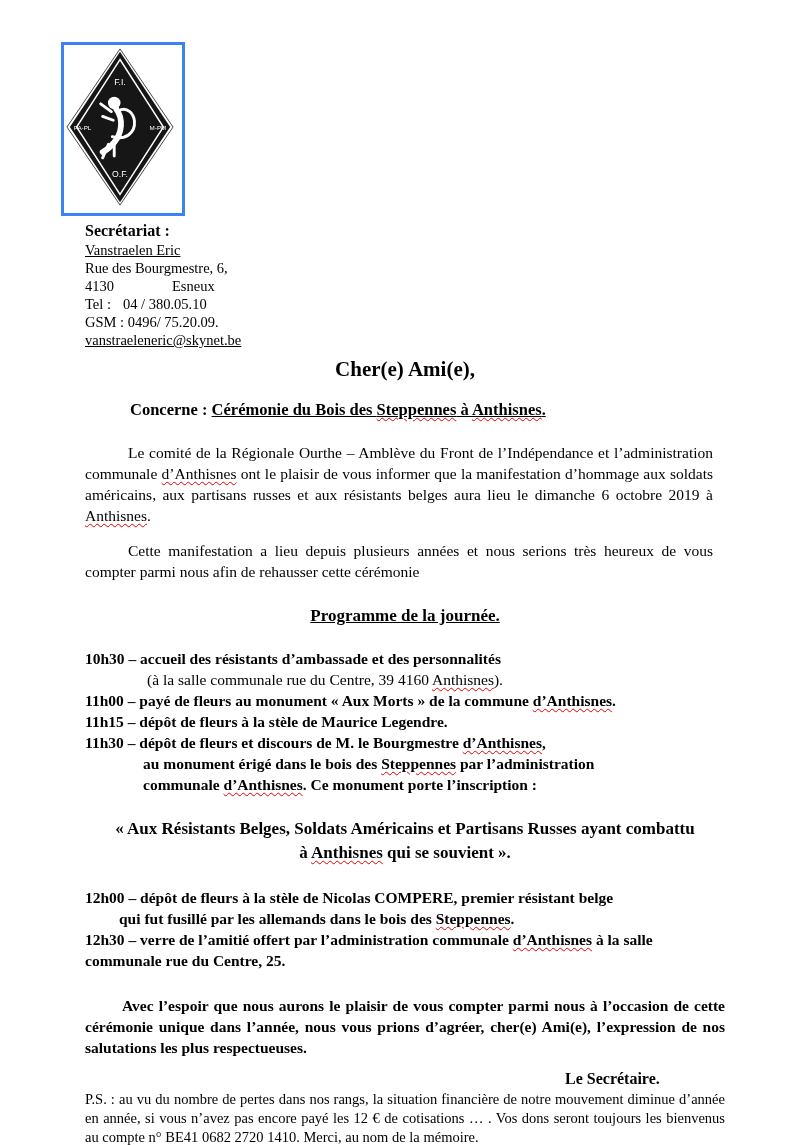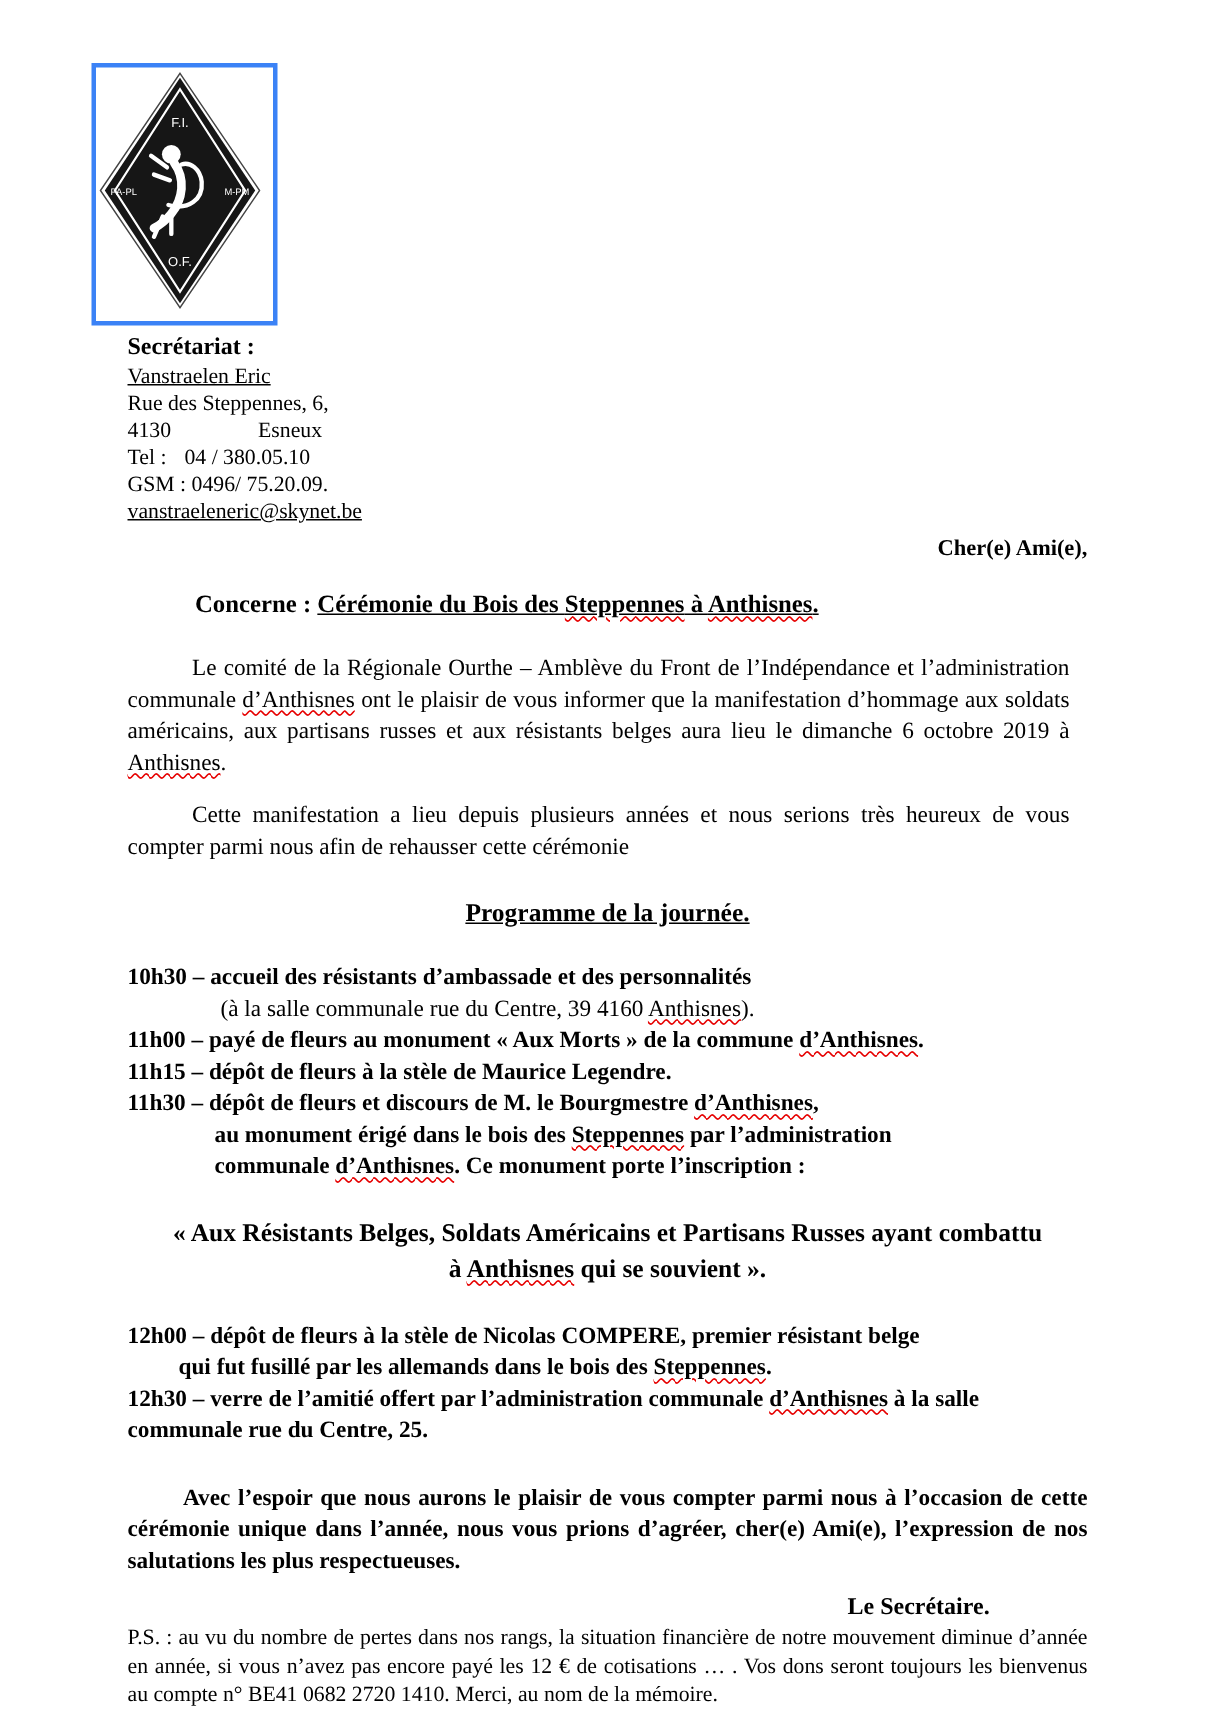--- a/index.html
+++ b/index.html
@@ -30,21 +30,21 @@
   .u { text-decoration: underline; }
   .sq {
     text-decoration-line: underline;
     text-decoration-style: wavy;
     text-decoration-color: var(--sq, #e60000);
     text-decoration-thickness: 1px;
     text-underline-offset: 2px;
   }
   .gap-wide { display: inline-block; width: 58px; }
   .gap-small { display: inline-block; width: 12px; }
-  .salutation { text-align: right; font-weight: bold; font-size: 15px; margin-top: 8px; }
+  .salutation { text-align: center; font-weight: bold; font-size: 21px; margin-top: 8px; }
   .subject { margin-top: 18px; padding-left: 45px; font-weight: bold; font-size: 16.5px; }
   .body-p {
     font-size: 15.5px;
     line-height: 21px;
     text-align: justify;
     text-indent: 43px;
     margin: 22px 12px 0 0;
   }
   .body-p.second { margin-top: 14px; }
   .program-title {
@@ -107,21 +107,21 @@
         <path d="M44,100 L38,114" stroke-width="3"></path>
         <path d="M50,97 L50,112" stroke-width="3"></path>
         <path d="M48,92 C62,96 72,88 71,76 C70,67 63,62 57,64" stroke-width="3"></path>
       </g>
     </svg>
   </div>
 
   <div class="sender">
     <div class="sender-heading">Secrétariat :</div>
     <div class="u">Vanstraelen Eric</div>
-    <div>Rue des Steppennes, 6,</div>
+    <div>Rue des Bourgmestre, 6,</div>
     <div><span>4130</span><span class="gap-wide"></span><span>Esneux</span></div>
     <div><span>Tel :</span><span class="gap-small"></span><span>04 / 380.05.10</span></div>
     <div>GSM : 0496/ 75.20.09.</div>
     <div class="u">vanstraeleneric@skynet.be</div>
   </div>
 
   <div class="salutation">Cher(e) Ami(e),</div>
 
   <div class="subject"><span>Concerne : </span><span class="u"><span>Cérémonie du Bois des </span><span class="sq">Steppennes</span><span> à </span><span class="sq">Anthisnes</span><span>.</span></span></div>
 

